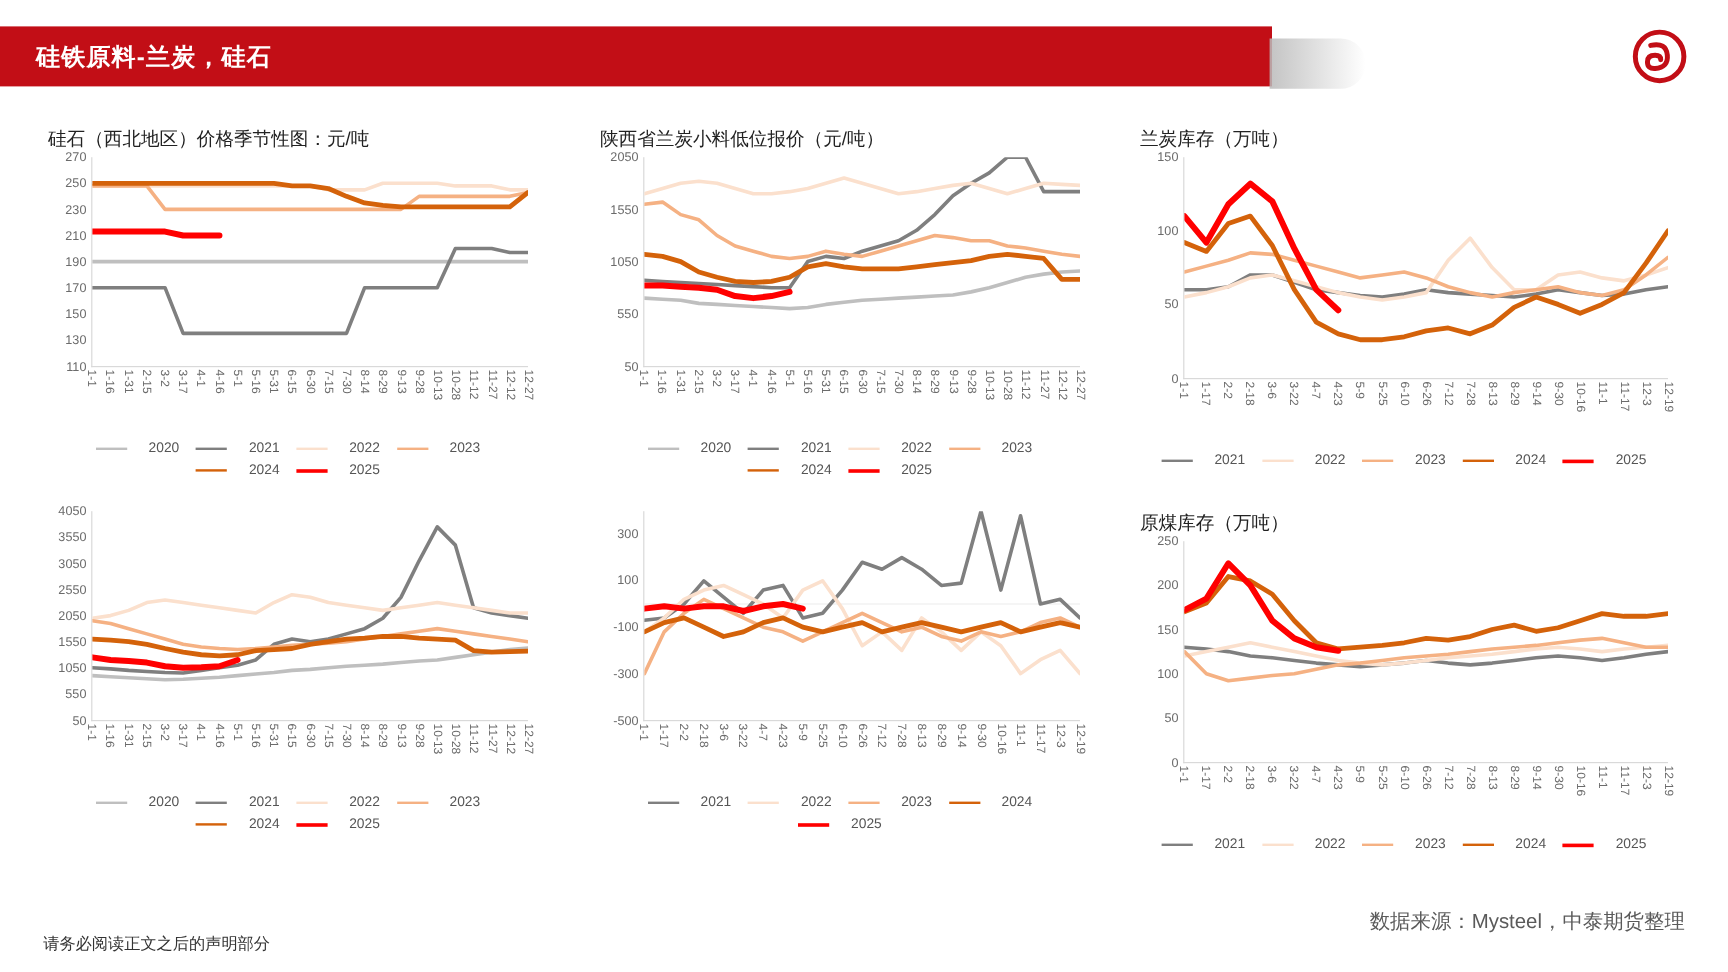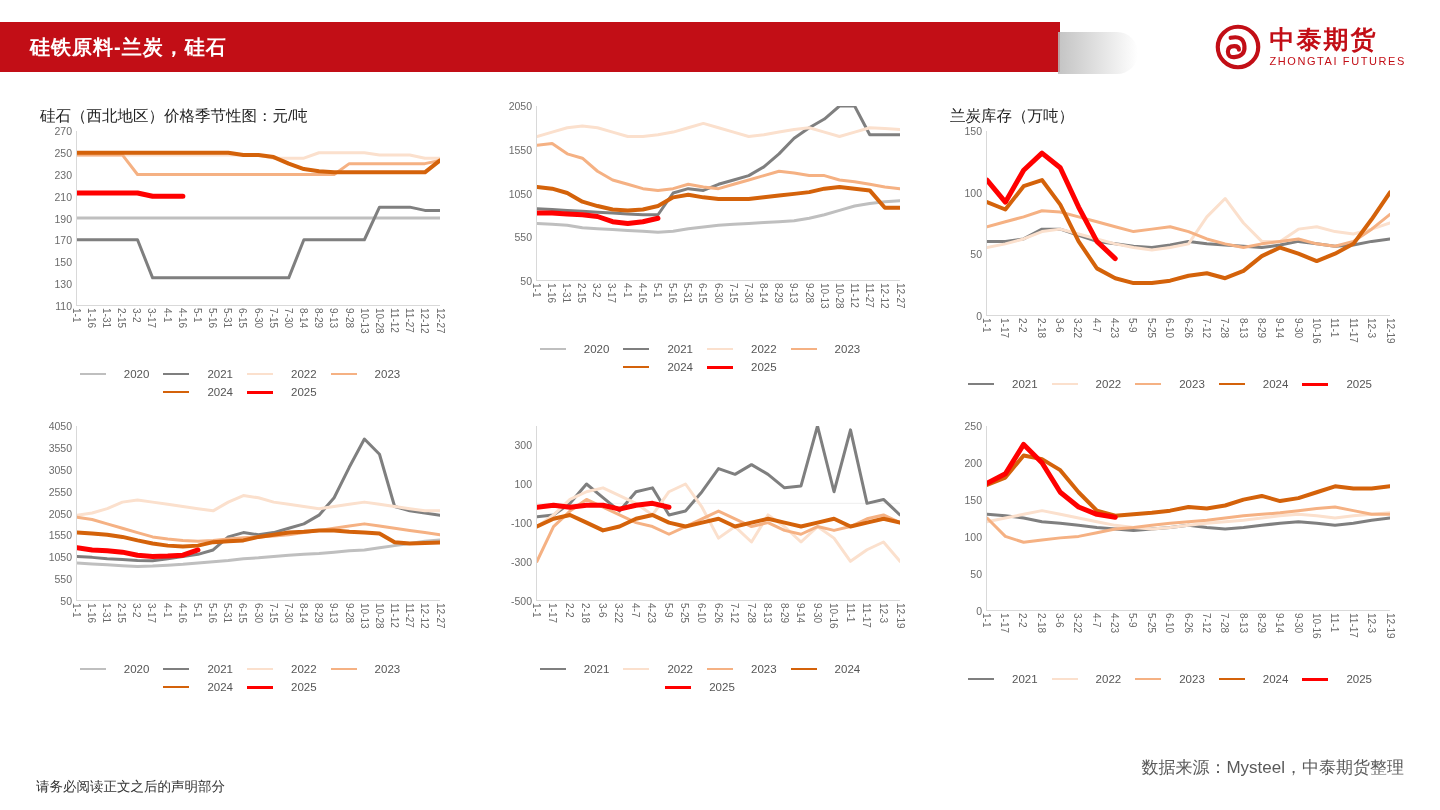--- a/index.html
+++ b/index.html
@@ -42,24 +42,20 @@
 <body>
 
 <div class="header"></div>
 <div class="header-shadow"></div>
 <div class="header-title">硅铁原料-兰炭，硅石</div>
 <div class="logo">
   <svg class="logo-mark" viewBox="0 0 100 100">
     <circle cx="50" cy="50" r="44" fill="none" stroke="#C20E16" stroke-width="9"></circle>
     <path d="M34 30 q28 -6 30 18 q2 22 -22 24 q-14 1 -14 -12 q0 -12 14 -12 q10 0 10 8" fill="none" stroke="#C20E16" stroke-width="9" stroke-linecap="round"></path>
   </svg>
-  <div>
-    <div class="logo-cn">中泰期货</div>
-    <div class="logo-en">ZHONGTAI FUTURES</div>
-  </div>
 </div>
 
 <div class="grid" id="grid">
     <div class="cell" style="left: 40px; top: 10px; width: 400px;">
       <div class="c-title">硅石（西北地区）价格季节性图：元/吨</div>
       <div class="plotwrap" style="height: 175px;">
         <div class="axis-y">
           <span style="top: 100%;">110</span>
           <span style="top: 87.5%; text-align: center;">130</span>
           <span style="top: 75%;">150</span>
@@ -129,20 +125,21 @@
           <i style="border-top-color: rgb(212, 98, 10);"></i>
           <span>2024</span>
         </div>
         <div class="lg">
           <i style="border-top-color: rgb(255, 0, 0); border-top-width: 3.5px;"></i>
           <span>2025</span>
         </div>
       </div>
     </div>
     <div class="cell" style="left: 500px; top: 10px; width: 400px;">
+      <div class="c-title">陕西省兰炭小料低位报价（元/吨）</div>
       <div class="plotwrap" style="height: 175px;">
         <div class="axis-y">
           <span style="top: 100%;">50</span>
           <span style="top: 75%;">550</span>
           <span style="top: 50%;">1050</span>
           <span style="top: 25%;">1550</span>
           <span style="top: 0%;">2050</span>
         </div>
         <div class="plot">
           <svg viewBox="0 0 1000 600" preserveAspectRatio="none">
@@ -416,20 +413,21 @@
           <i style="border-top-color: rgb(212, 98, 10);"></i>
           <span>2024</span>
         </div>
         <div class="lg">
           <i style="border-top-color: rgb(255, 0, 0); border-top-width: 3.5px;"></i>
           <span>2025</span>
         </div>
       </div>
     </div>
     <div class="cell" style="left: 950px; top: 330px; width: 440px;">
+      <div class="c-title">原煤库存（万吨）</div>
       <div class="plotwrap" style="height: 185px;">
         <div class="axis-y">
           <span style="top: 100%;">0</span>
           <span style="top: 80%;">50</span>
           <span style="top: 60%;">100</span>
           <span style="top: 40%;">150</span>
           <span style="top: 20%;">200</span>
           <span style="top: 0%;">250</span>
         </div>
         <div class="plot">

